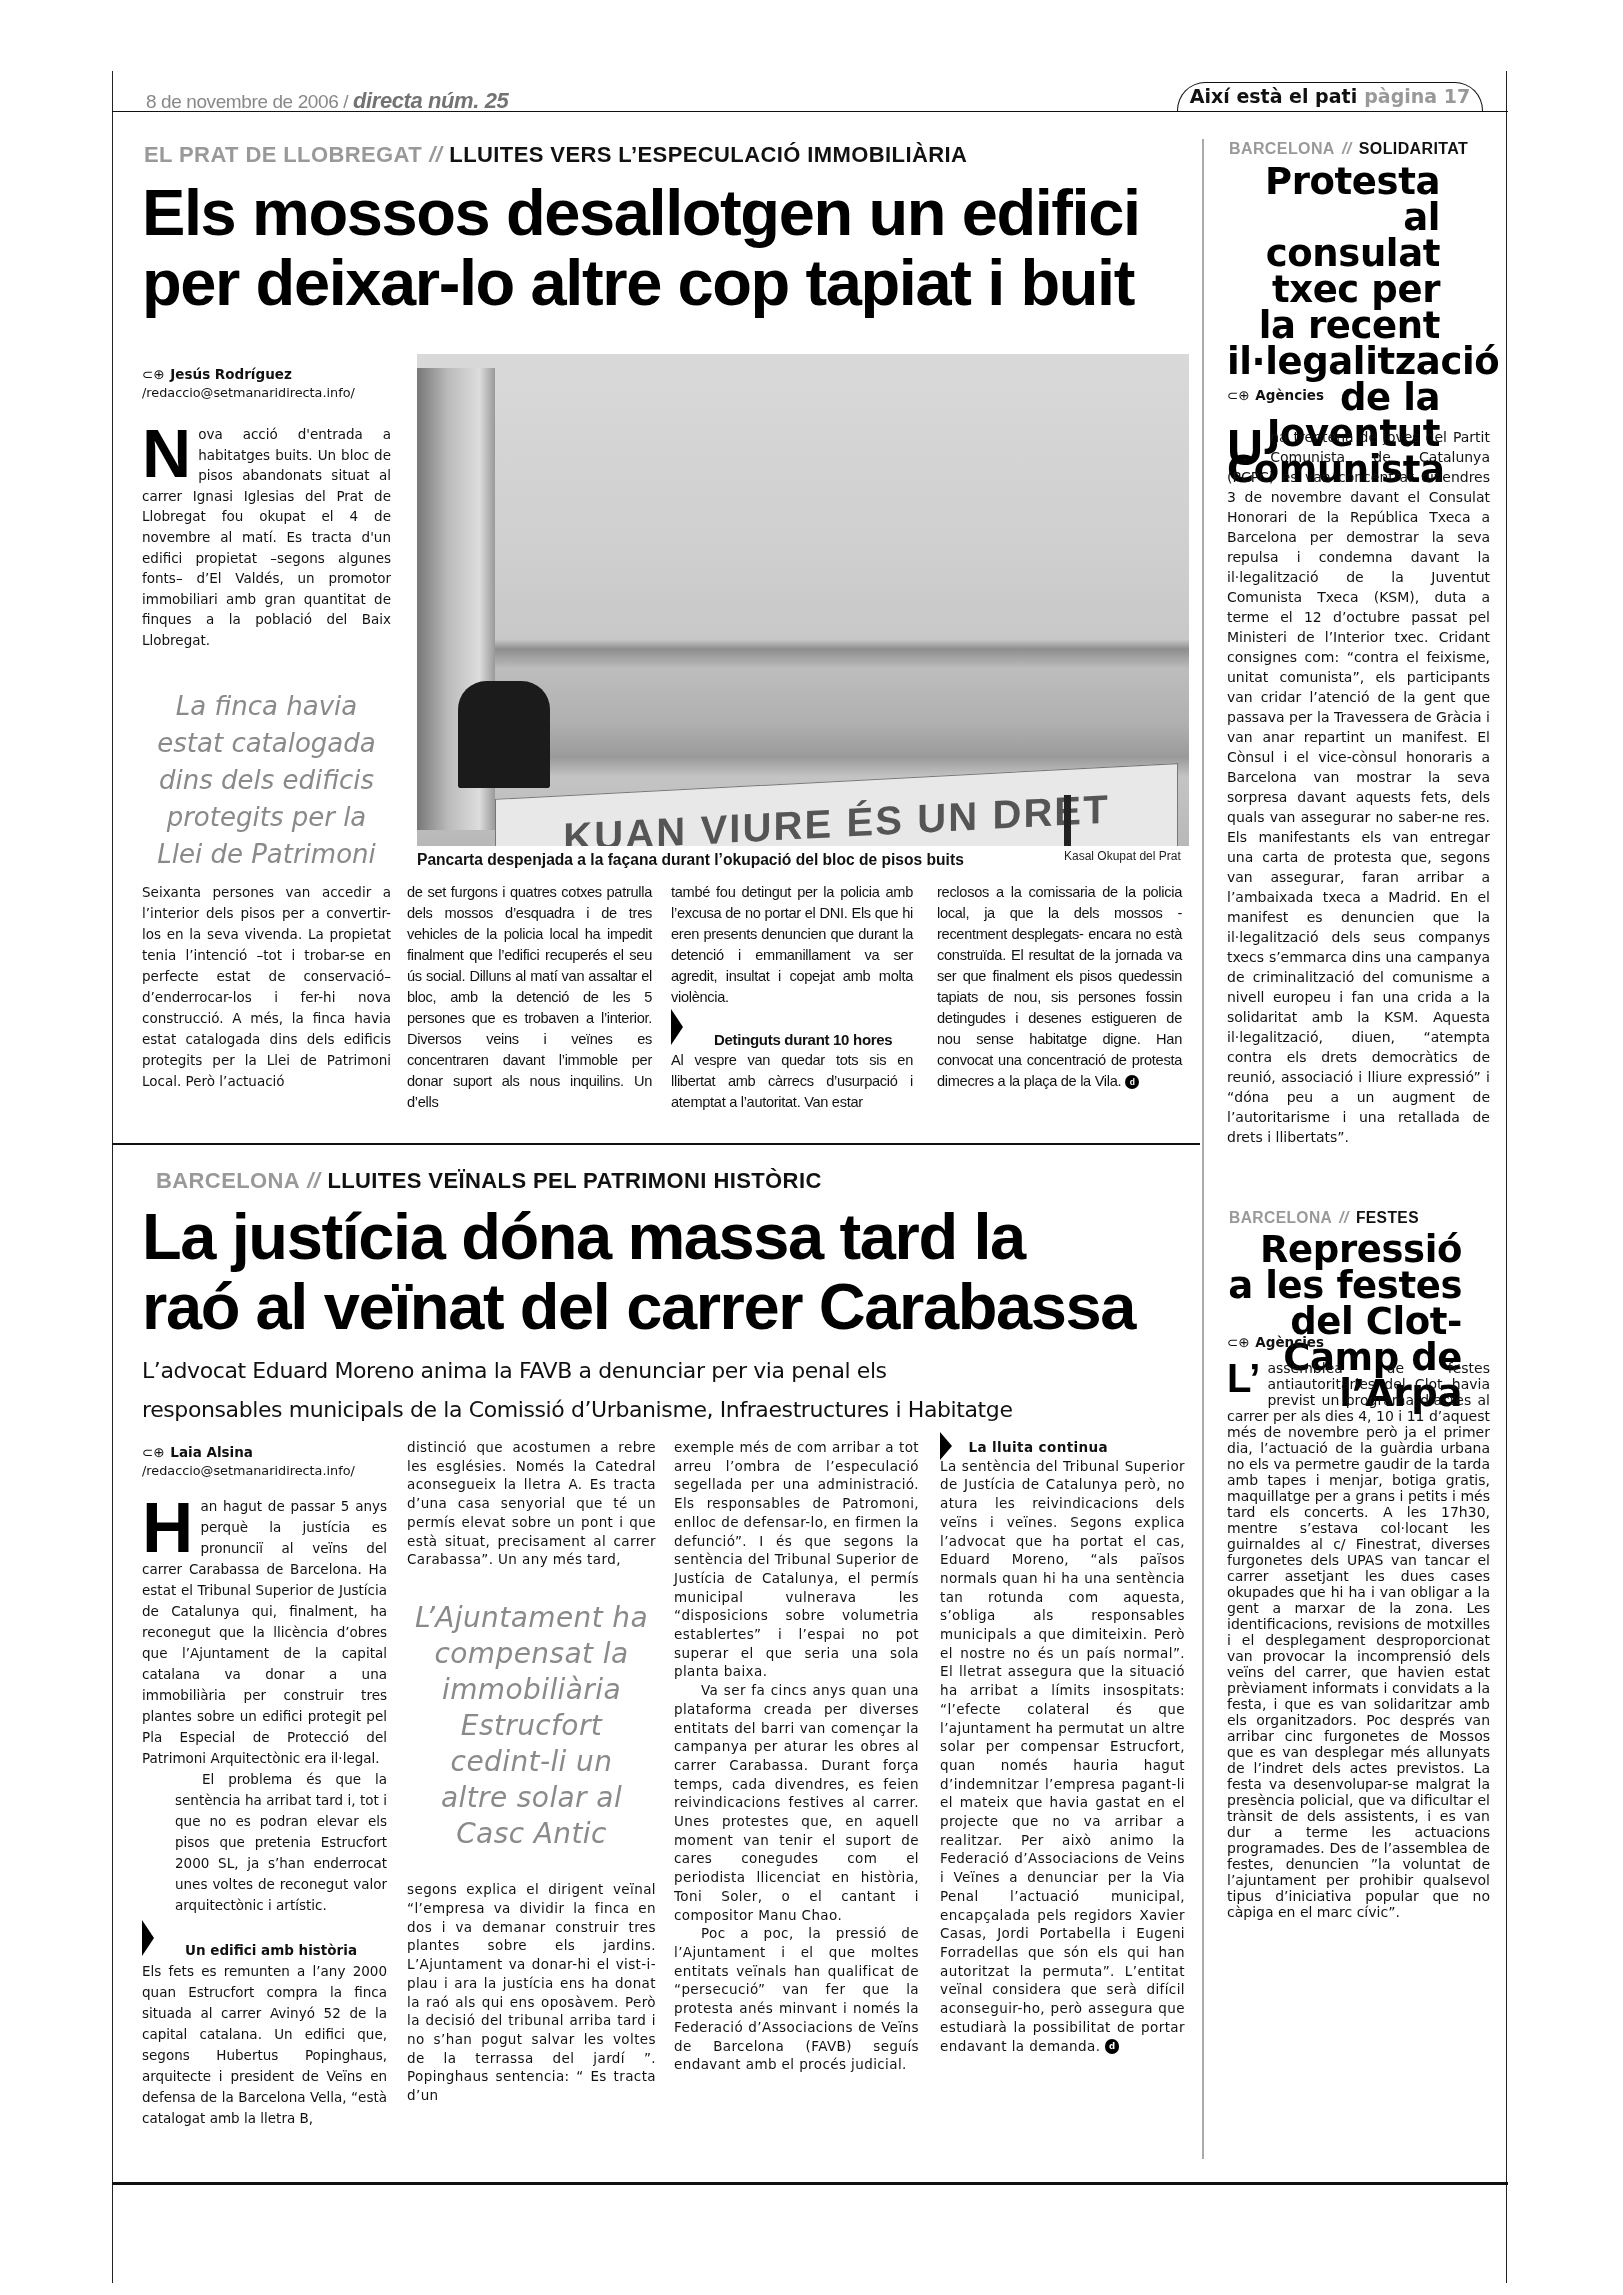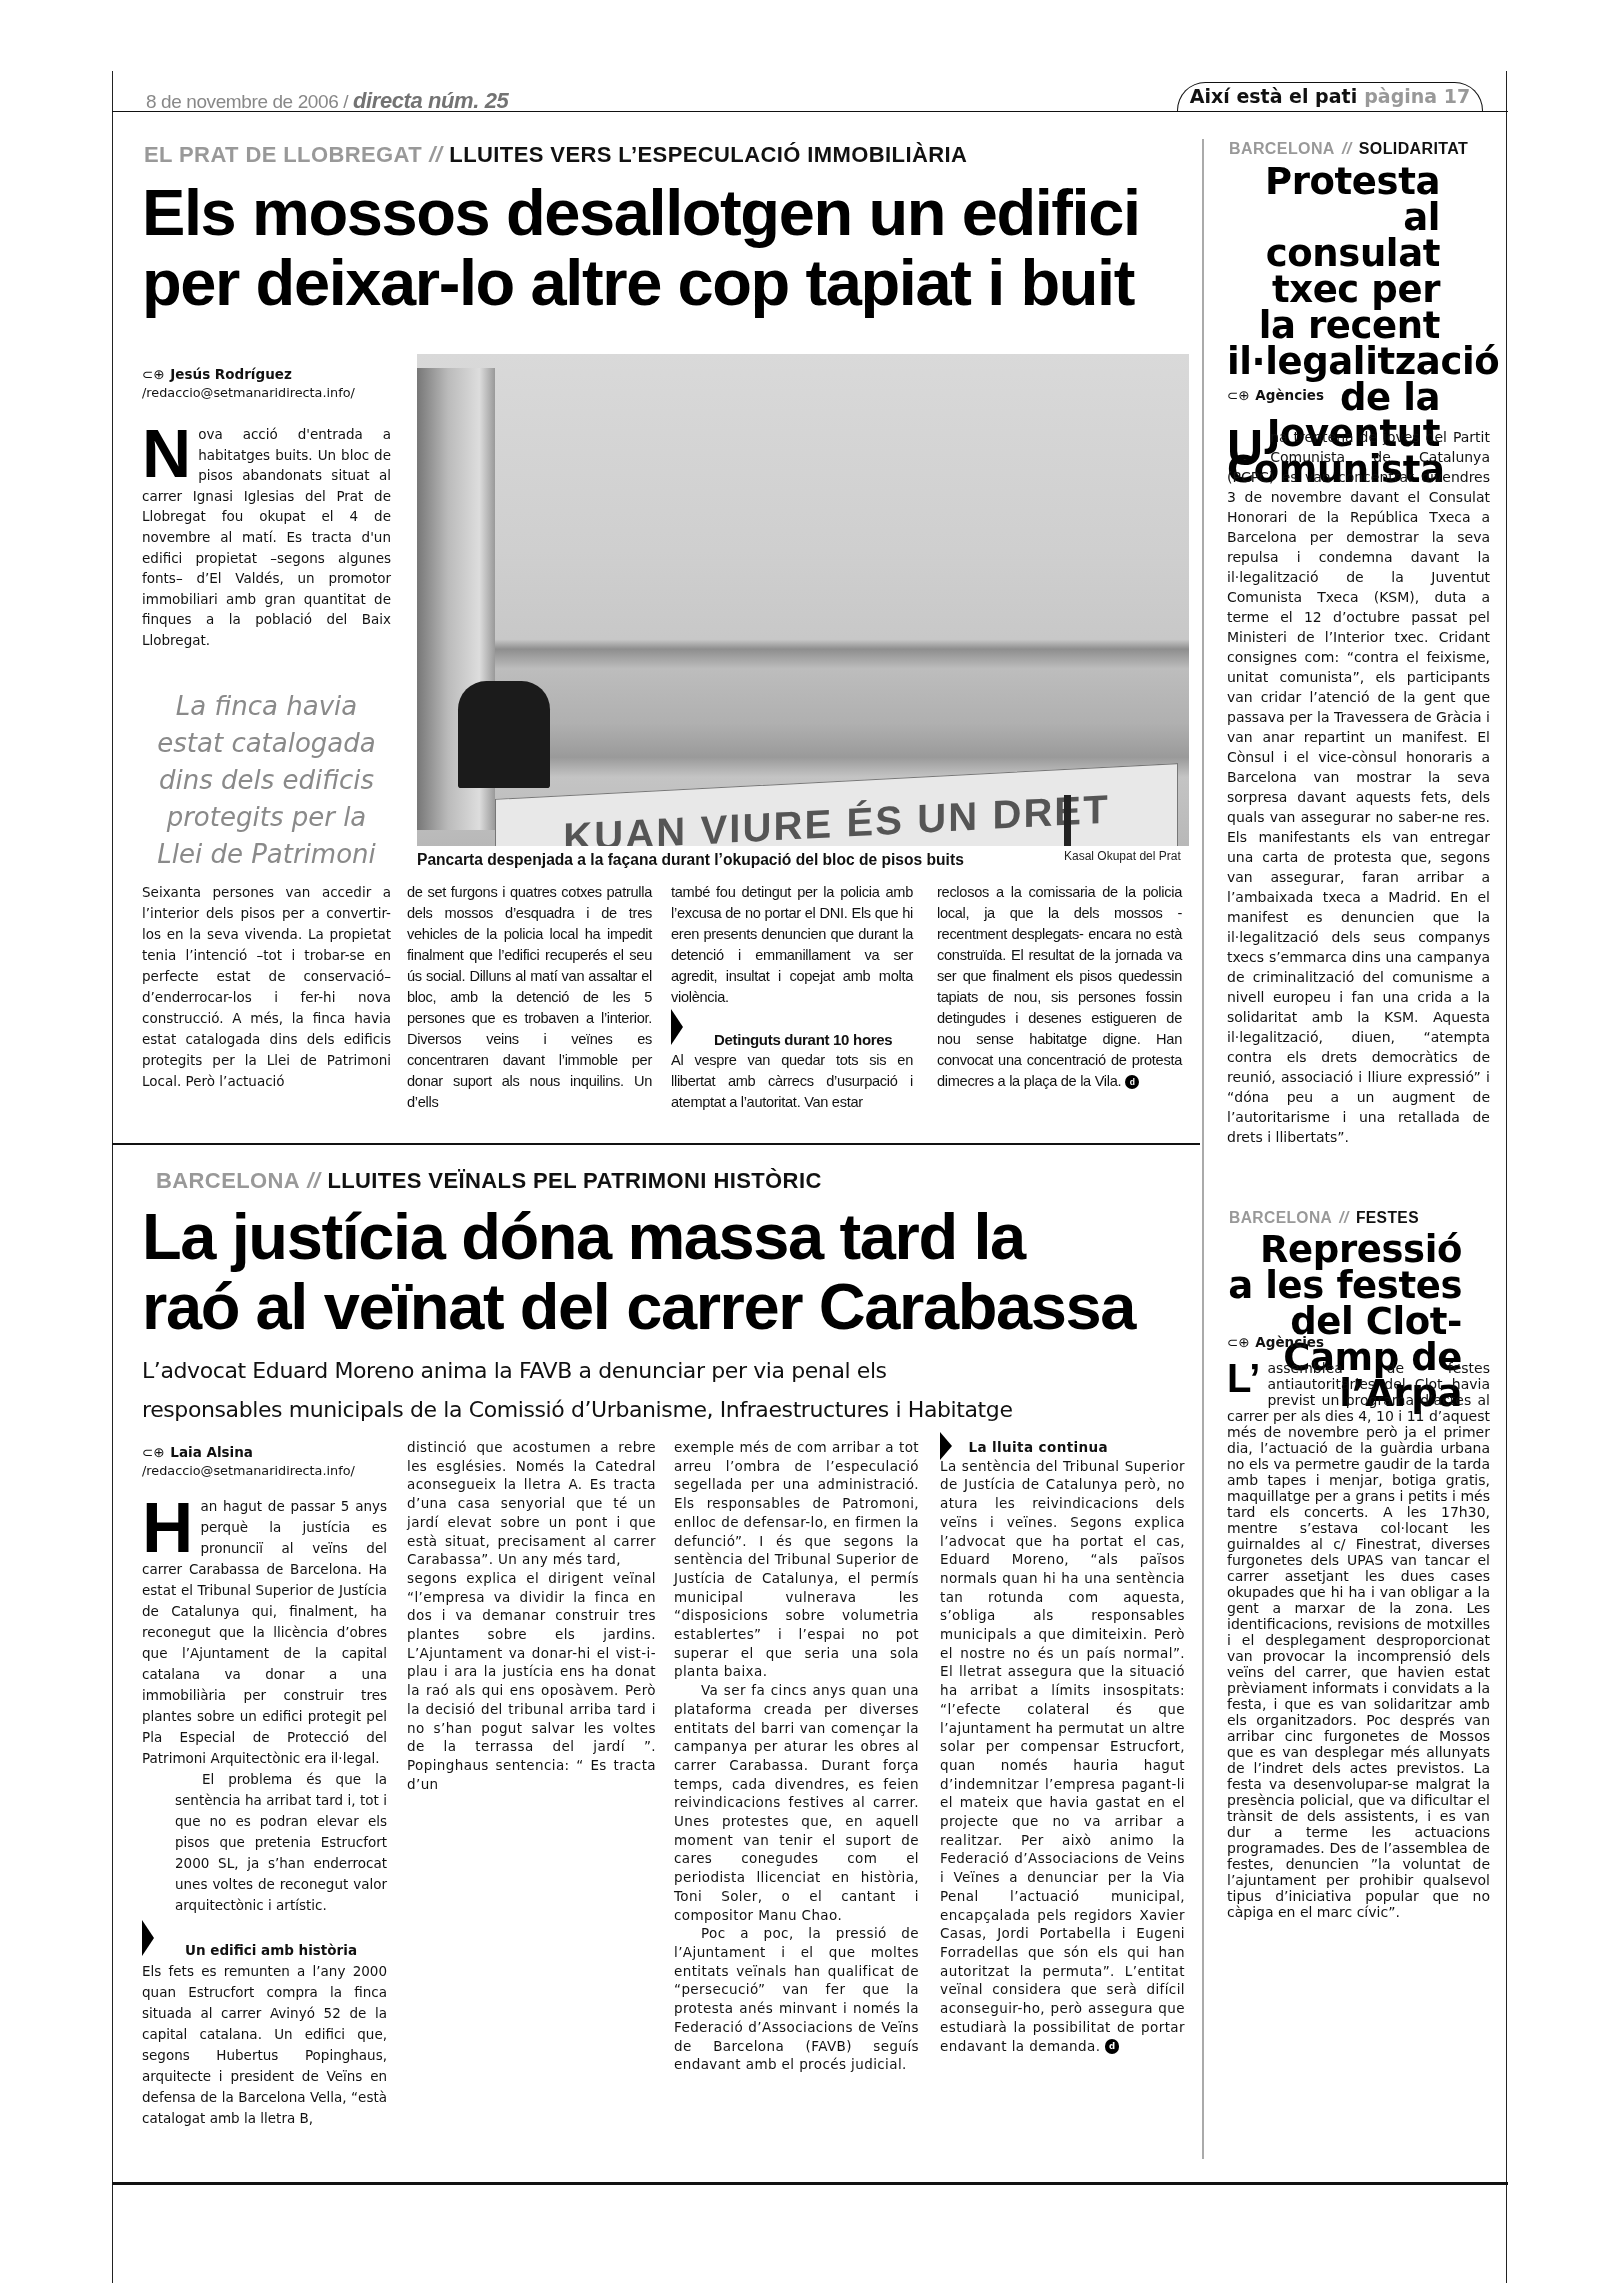--- a/index.html
+++ b/index.html
@@ -143,21 +143,22 @@
 </div>
 
 <div class="abs body-text" style="left:142px; top:1496px; width:245px; font-size:13.5px; line-height:21px;">
   <span class="dropcap" style="font-size:71px; line-height:57px;">H</span><span>an hagut de passar 5 anys perquè la justícia es pronunciï al veïns del carrer Carabassa de Barcelona. Ha estat el Tribunal Superior de Justícia de Catalunya qui, finalment, ha reconegut que la llicència d’obres que l’Ajuntament de la capital catalana va donar a una immobiliària per construir tres plantes sobre un edifici protegit pel Pla Especial de Protecció del Patrimoni Arquitectònic era il·legal.</span>
   <div style="text-indent:27px;margin-left:33px;">El problema és que la sentència ha arribat tard i, tot i que no es podran elevar els pisos que pretenia Estrucfort 2000 SL, ja s’han enderrocat unes voltes de reconegut valor arquitectònic i artístic.</div>
   <div class="subhead" style="margin-top:24px;"><span class="arrow"></span><span>Un edifici amb història</span></div>
   <div>Els fets es remunten a l’any 2000 quan Estrucfort compra la finca situada al carrer Avinyó 52 de la capital catalana. Un edifici que, segons Hubertus Popinghaus, arquitecte i president de Veïns en defensa de la Barcelona Vella, “està catalogat amb la lletra B,</div>
 </div>
 
 <div class="abs body-text" style="left:407px; top:1438px; width:249px; font-size:13.5px; line-height:18.7px; letter-spacing:0.4px;">
-  <div>distinció que acostumen a rebre les esglésies. Només la Catedral aconsegueix la lletra A. Es tracta d’una casa senyorial que té un jardí elevat sobre un pont i que està situat, precisament al carrer Carabassa”. Un any més tard,</div>
+  <div>distinció que acostumen a rebre les esglésies. Només la Catedral aconsegueix la lletra A. Es tracta d’una casa senyorial que té un permís elevat sobre un pont i que està situat, precisament al carrer Carabassa”. Un any més tard,</div>
+  <div class="pullquote" style="font-size:28px; line-height:36px; margin:31px 7.1px 28.4px;">L’Ajuntament ha compensat la immobiliària Estrucfort cedint-li un altre solar al Casc Antic</div>
   <div>segons explica el dirigent veïnal “l’empresa va dividir la finca en dos i va demanar construir tres plantes sobre els jardins. L’Ajuntament va donar-hi el vist-i-plau i ara la justícia ens ha donat la raó als qui ens oposàvem. Però la decisió del tribunal arriba tard i no s’han pogut salvar les voltes de la terrassa del jardí ”. Popinghaus sentencia: “ Es tracta d’un</div>
 </div>
 
 <div class="abs body-text" style="left:674px; top:1438px; width:245px; font-size:13.5px; line-height:18.7px; letter-spacing:0.4px;">
   <div>exemple més de com arribar a tot arreu l’ombra de l’especulació segellada per una administració. Els responsables de Patromoni, enlloc de defensar-lo, en firmen la defunció”. I és que segons la sentència del Tribunal Superior de Justícia de Catalunya, el permís municipal vulnerava les “disposicions sobre volumetria establertes” i l’espai no pot superar el que seria una sola planta baixa.</div>
   <div style="text-indent:27px;">Va ser fa cincs anys quan una plataforma creada per diverses entitats del barri van començar la campanya per aturar les obres al carrer Carabassa. Durant força temps, cada divendres, es feien reivindicacions festives al carrer. Unes protestes que, en aquell moment van tenir el suport de cares conegudes com el periodista llicenciat en història, Toni Soler, o el cantant i compositor Manu Chao.</div>
   <div style="text-indent:27px;">Poc a poc, la pressió de l’Ajuntament i el que moltes entitats veïnals han qualificat de “persecució” van fer que la protesta anés minvant i només la Federació d’Associacions de Veïns de Barcelona (FAVB) seguís endavant amb el procés judicial.</div>
 </div>
 
 <div class="abs body-text" style="left:940px; top:1438px; width:245px; font-size:13.5px; line-height:18.7px; letter-spacing:0.4px;">

